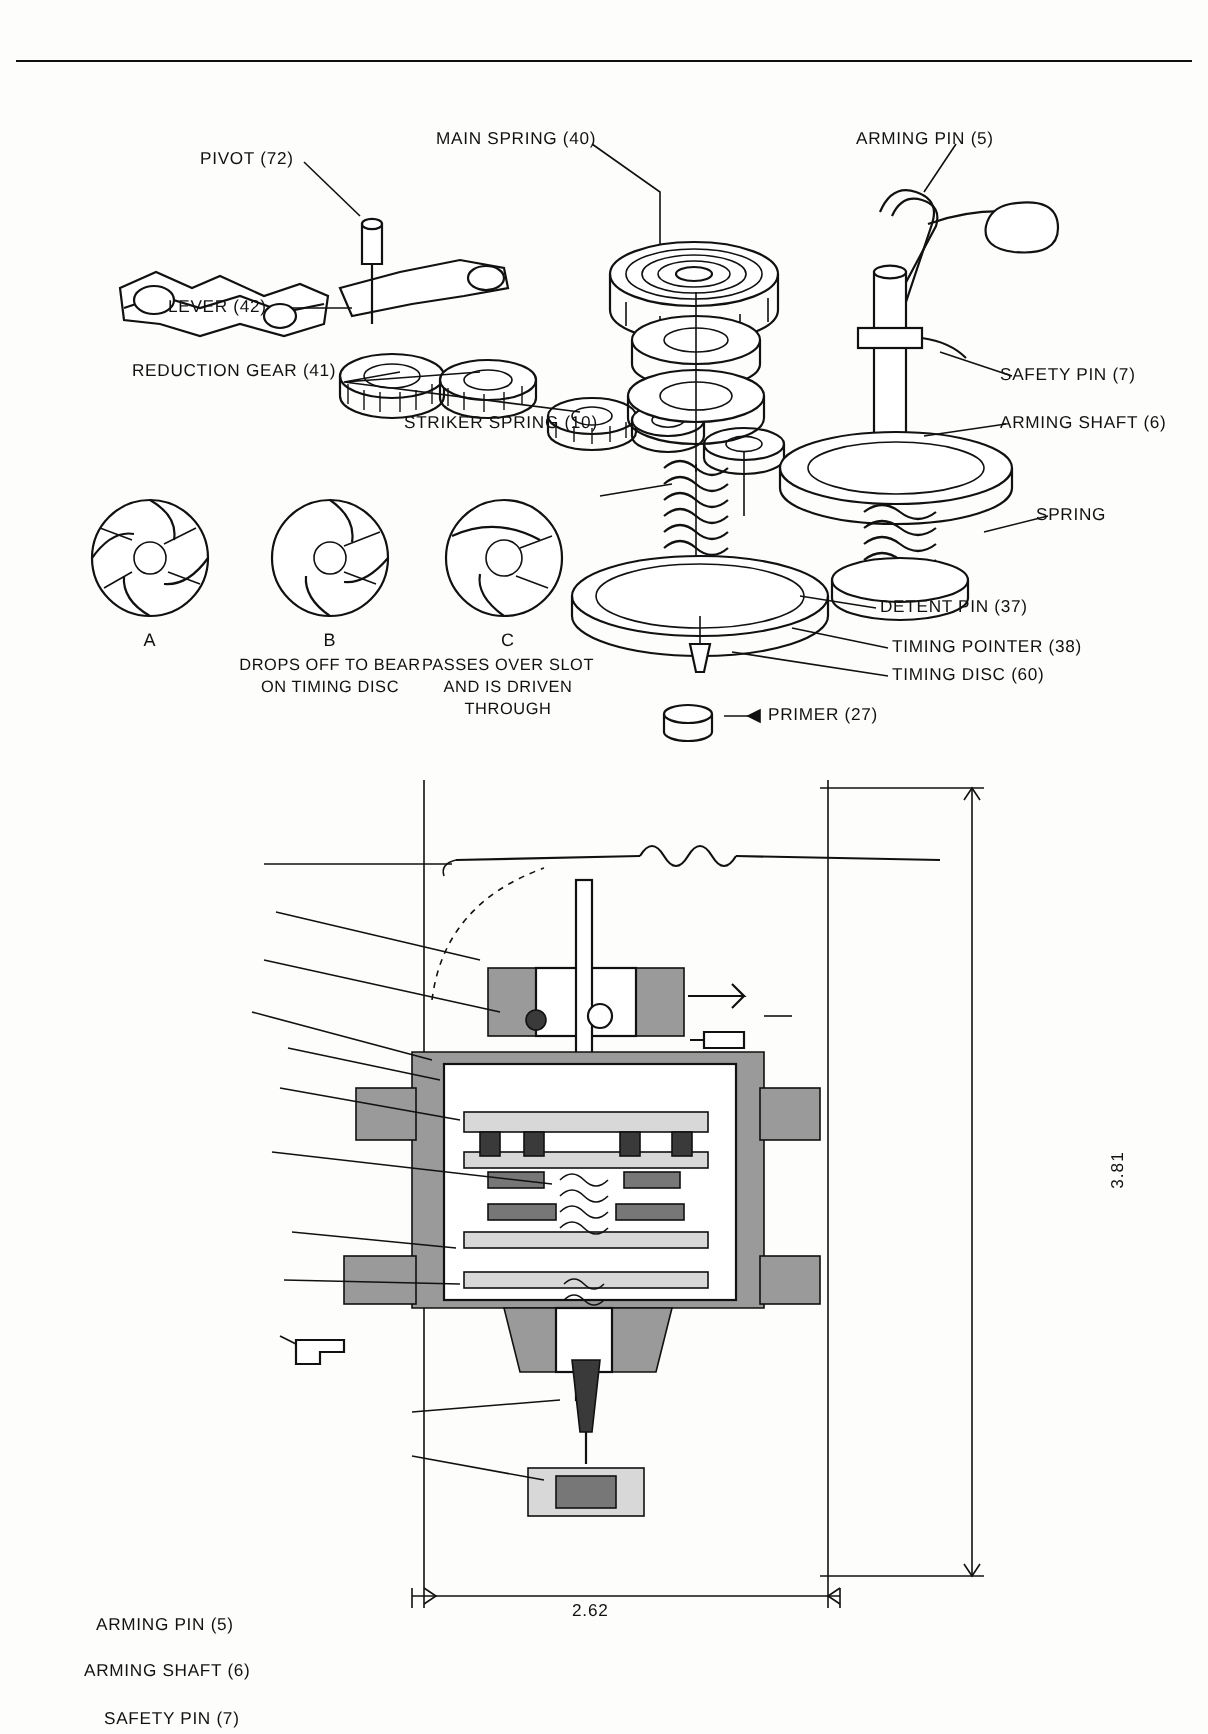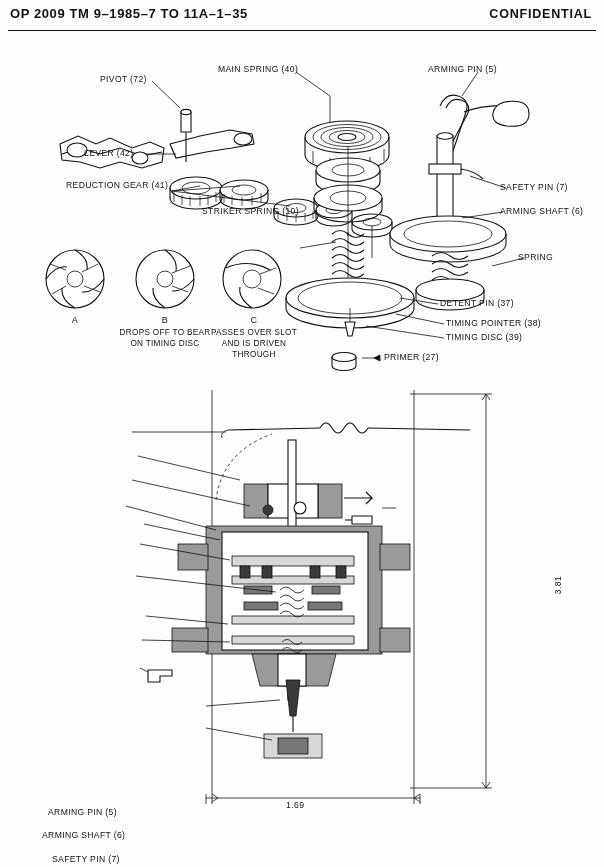--- a/index.html
+++ b/index.html
@@ -118,24 +118,20 @@
     letter-spacing: 0.5px;
     transform: rotate(-90deg);
     transform-origin: center;
   }
 </style>
 </head>
 <body>
 
 <div class="page">
 
-  <div class="header">
-    <div class="header-left">OP 2009   TM 9–1985–7   TO 11A–1–35</div>
-    <div class="header-right">CONFIDENTIAL</div>
-  </div>
   <div class="rule"></div>
 
   <div class="exploded">
     <svg width="604" height="340" viewBox="0 0 604 340">
 
       <g>
         <path class="ink-fill" d="M60 108 L78 100 L96 108 L110 102 L132 112 L150 106 L164 112 L162 126 L142 132 L120 126 L100 132 L80 126 L62 124 Z"></path>
         <path class="ink" d="M62 118 L80 112 L100 118 L120 112 L142 120 L162 116"></path>
         <ellipse class="ink-fill" cx="77" cy="114" rx="10" ry="7"></ellipse>
         <ellipse class="ink-fill" cx="140" cy="122" rx="8" ry="6"></ellipse>
@@ -304,21 +300,21 @@
     <div class="lbl" style="left:218px; top:28px;">MAIN SPRING (40)</div>
     <div class="lbl" style="left:428px; top:28px;">ARMING PIN (5)</div>
     <div class="lbl" style="left:84px;  top:112px;">LEVER (42)</div>
     <div class="lbl" style="left:500px; top:146px;">SAFETY PIN (7)</div>
     <div class="lbl" style="left:500px; top:170px;">ARMING SHAFT (6)</div>
     <div class="lbl" style="left:66px;  top:144px;">REDUCTION GEAR (41)</div>
     <div class="lbl" style="left:202px; top:170px;">STRIKER SPRING (10)</div>
     <div class="lbl" style="left:518px; top:216px;">SPRING</div>
     <div class="lbl" style="left:440px; top:262px;">DETENT PIN (37)</div>
     <div class="lbl" style="left:446px; top:282px;">TIMING POINTER (38)</div>
-    <div class="lbl" style="left:446px; top:296px;">TIMING DISC (39)</div>
+    <div class="lbl" style="left:446px; top:296px;">TIMING DISC (60)</div>
     <div class="lbl" style="left:384px; top:316px;">PRIMER (27)</div>
 
     <div class="abc" style="left:20px; top:278px; width:110px;">
       <span class="letter">A</span>
     </div>
     <div class="abc" style="left:112px; top:278px; width:106px;">
       <span class="letter">B</span>
       <span>DROPS OFF TO BEAR ON TIMING DISC</span>
     </div>
     <div class="abc" style="left:202px; top:278px; width:104px;">
@@ -430,16 +426,16 @@
         <path d="M382 128 L396 128"></path>
       </g>
     </svg>
 
     <div class="lbl" style="left:48px;  top:427px;">ARMING PIN (5)</div>
     <div class="lbl" style="left:42px;  top:450px;">ARMING SHAFT (6)</div>
     <div class="lbl" style="left:52px;  top:474px;">SAFETY PIN (7)</div>
 
   </div>
 
-  <div class="dim-text" style="left:286px; top:800px;">1.69</div>
+  <div class="dim-text" style="left:286px; top:800px;">2.62</div>
   <div class="vert-dim">3.81</div>
 
 </div>
 
 </body></html>

